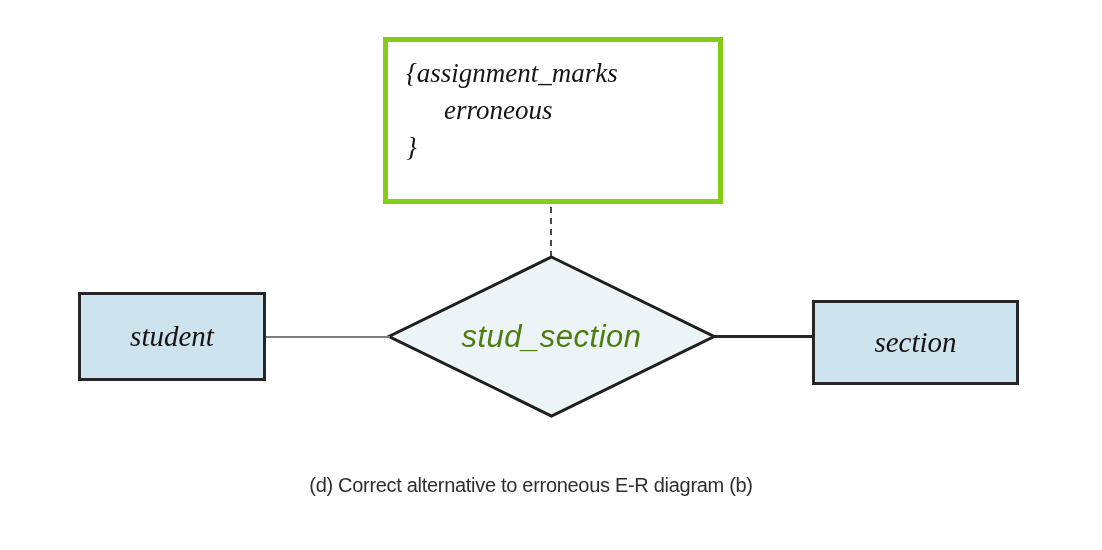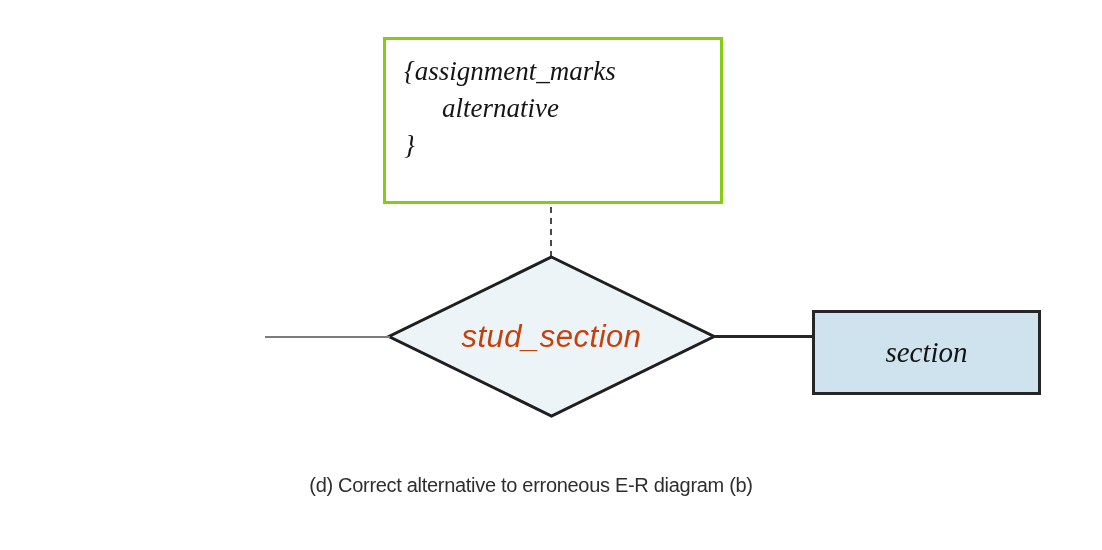--- a/index.html
+++ b/index.html
@@ -18,21 +18,21 @@
     background: #ffffff;
   }
   
   .attr-box {
     position: absolute;
     left: 383px;
     top: 37px;
     width: 340px;
     height: 167px;
     box-sizing: border-box;
-    border: 3px solid #84cc16;
+    border: 5px solid #84cc16;
     background: #ffffff;
     padding-top: 13px;
   }
   .attr-line {
     font-family: "Liberation Serif", serif;
     font-style: italic;
     font-size: 27px;
     line-height: 37px;
     color: #151515;
     padding-left: 18px;
@@ -69,21 +69,21 @@
     top: 254px;
     width: 331px;
     height: 165px;
     display: flex;
     align-items: center;
     justify-content: center;
     font-family: "Liberation Sans", sans-serif;
     font-style: italic;
     font-size: 31px;
     letter-spacing: 0.5px;
-    color: #c2410c;
+    color: #4d7c0f;
   }
   
   .line-left {
     position: absolute;
     left: 265px;
     top: 336px;
     width: 125px;
     height: 2px;
     background: #7d7d7d;
   }
@@ -110,22 +110,22 @@
     color: #141414;
   }
   .entity-student {
     left: 78px;
     top: 292px;
     width: 188px;
     height: 89px;
   }
   .entity-section {
     left: 812px;
-    top: 310px;
-    width: 229px;
+    top: 300px;
+    width: 207px;
     height: 85px;
   }
   
   .caption {
     position: absolute;
     left: 0;
     top: 474px;
     width: 1062px;
     text-align: center;
     font-family: "Liberation Sans", sans-serif;
@@ -134,33 +134,34 @@
     color: #2e2e2e;
   }
 </style>
 </head>
 <body>
 
 <div class="canvas">
 
   <div class="attr-box">
     <div class="attr-line">{assignment_marks</div>
-    <div class="attr-line indent">alternative</div>
+    <div class="attr-line indent">erroneous</div>
     <div class="attr-line">}</div>
   </div>
 
   <div class="dashed-connector"></div>
 
   <div class="diamond-wrap">
     <svg viewBox="0 0 331 165" xmlns="http://www.w3.org/2000/svg">
       <polygon points="165.5,3 328,82.5 165.5,162 3,82.5" fill="#edf4f8" stroke="#1f1f1f" stroke-width="3" stroke-linejoin="miter"></polygon>
     </svg>
   </div>
   <div class="relationship-label">stud_section</div>
 
   <div class="line-left"></div>
   <div class="line-right"></div>
 
+  <div class="entity entity-student">student</div>
   <div class="entity entity-section">section</div>
 
   <div class="caption">(d) Correct alternative to erroneous E-R diagram (b)</div>
 
 </div>
 
 </body></html>

